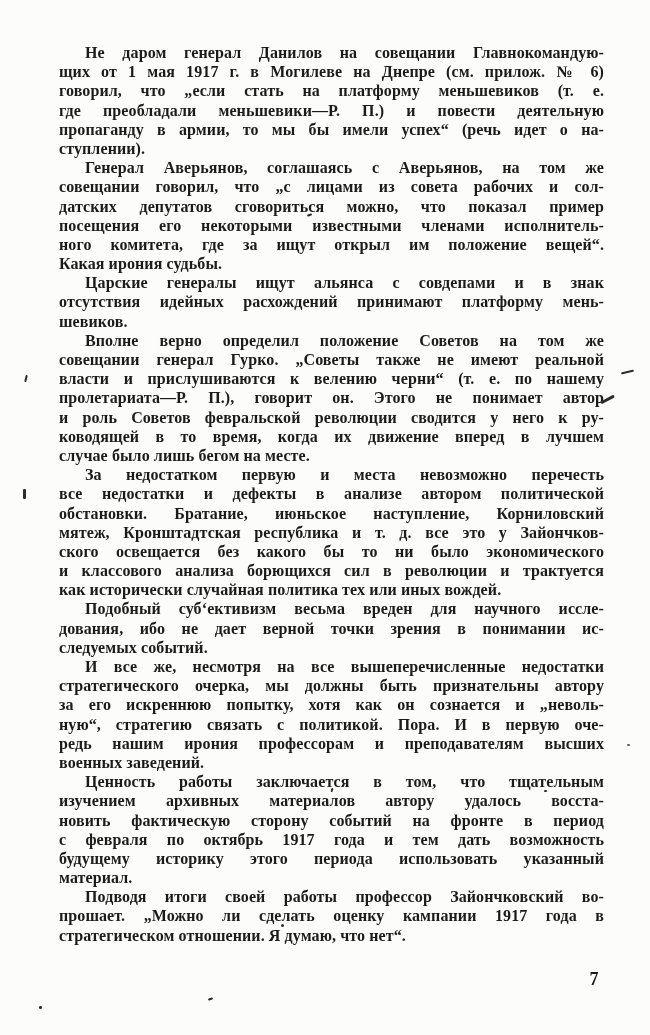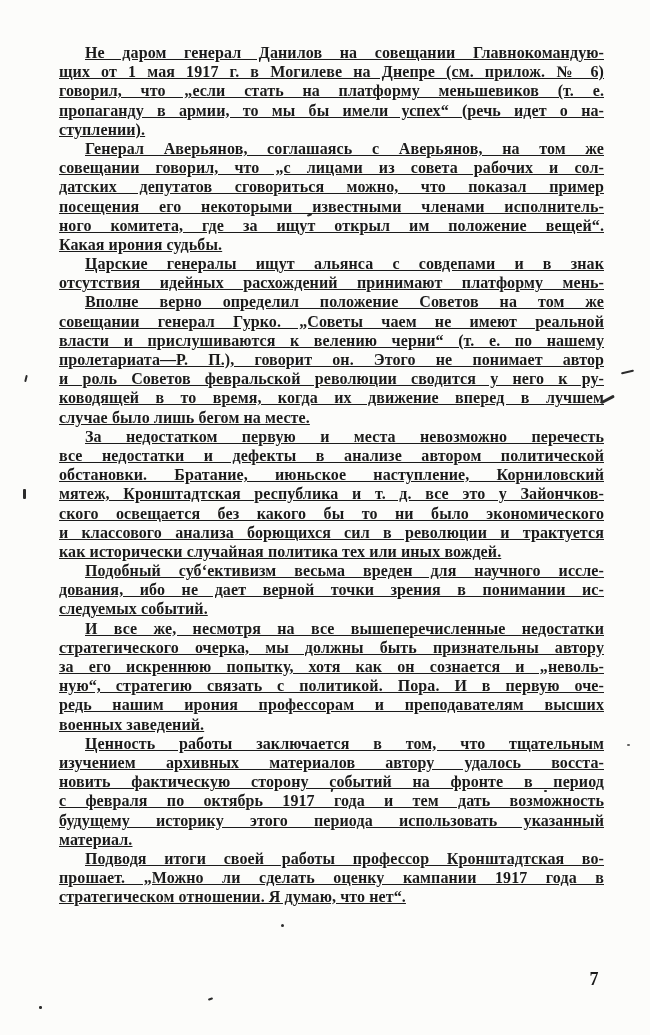--- a/index.html
+++ b/index.html
@@ -18,21 +18,20 @@
     position: absolute;
     inset: 0;
     background: #fcfcfa;
     color: #1b1b1b;
   }
   .text-block {
     position: absolute;
     left: 59px;
     top: 43px;
     width: 545px;
-    text-decoration: underline;
   }
   .paragraph { margin: 0; padding: 0; }
   .line {
     font-size: 16px;
     font-weight: bold;
     line-height: 19.2px;
     height: 19.2px;
     overflow: visible;
     text-align: justify;
     text-align-last: justify;
@@ -73,38 +72,40 @@
 </head>
 <body>
 
 <div class="page">
 
   <div class="text-block" id="text-block">
       <div class="paragraph">
         <div class="line first">Не даром генерал Данилов на совещании Главнокомандую-</div>
         <div class="line">щих от 1 мая 1917 г. в Могилеве на Днепре (см. прилож. № 6)</div>
         <div class="line">говорил, что „если стать на платформу меньшевиков (т. е.</div>
+        <div class="line">где преобладали меньшевики—Р. П.) и повести деятельную</div>
         <div class="line">пропаганду в армии, то мы бы имели успех“ (речь идет о на-</div>
         <div class="line last">ступлении).</div>
       </div>
       <div class="paragraph">
         <div class="line first">Генерал Аверьянов, соглашаясь с Аверьянов, на том же</div>
         <div class="line">совещании говорил, что „с лицами из совета рабочих и сол-</div>
         <div class="line">датских депутатов сговориться можно, что показал пример</div>
         <div class="line">посещения его некоторыми известными членами исполнитель-</div>
         <div class="line">ного комитета, где за ищут открыл им положение вещей“.</div>
         <div class="line last">Какая ирония судьбы.</div>
       </div>
       <div class="paragraph">
         <div class="line first">Царские генералы ищут альянса с совдепами и в знак</div>
         <div class="line">отсутствия идейных расхождений принимают платформу мень-</div>
+        <div class="line last">шевиков.</div>
       </div>
       <div class="paragraph">
         <div class="line first">Вполне верно определил положение Советов на том же</div>
-        <div class="line">совещании генерал Гурко. „Советы чаем не имеют реальной</div>
+        <div class="line">совещании генерал Гурко. „Советы также не имеют реальной</div>
         <div class="line">власти и прислушиваются к велению черни“ (т. е. по нашему</div>
         <div class="line">пролетариата—Р. П.), говорит он. Этого не понимает автор</div>
         <div class="line">и роль Советов февральской революции сводится у него к ру-</div>
         <div class="line">ководящей в то время, когда их движение вперед в лучшем</div>
         <div class="line last">случае было лишь бегом на месте.</div>
       </div>
       <div class="paragraph">
         <div class="line first">За недостатком первую и места невозможно перечесть</div>
         <div class="line">все недостатки и дефекты в анализе автором политической</div>
         <div class="line">обстановки. Братание, июньское наступление, Корниловский</div>
@@ -128,21 +129,21 @@
       </div>
       <div class="paragraph">
         <div class="line first">Ценность работы заключается в том, что тщательным</div>
         <div class="line">изучением архивных материалов автору удалось восста-</div>
         <div class="line">новить фактическую сторону событий на фронте в период</div>
         <div class="line">с февраля по октябрь 1917 года и тем дать возможность</div>
         <div class="line">будущему историку этого периода использовать указанный</div>
         <div class="line last">материал.</div>
       </div>
       <div class="paragraph">
-        <div class="line first">Подводя итоги своей работы профессор Кронштадтская во-</div>
+        <div class="line first">Подводя итоги своей работы профессор Зайончковский во-</div>
         <div class="line">прошает. „Можно ли сделать оценку кампании 1917 года в</div>
         <div class="line last">стратегическом отношении. Я думаю, что нет“.</div>
       </div>
     </div>
 
   <div class="page-number">7</div>
 
   <div class="mark m-apostrophe"></div>
   <div class="mark m-tick"></div>
   <div class="mark m-scratch-a"></div>

